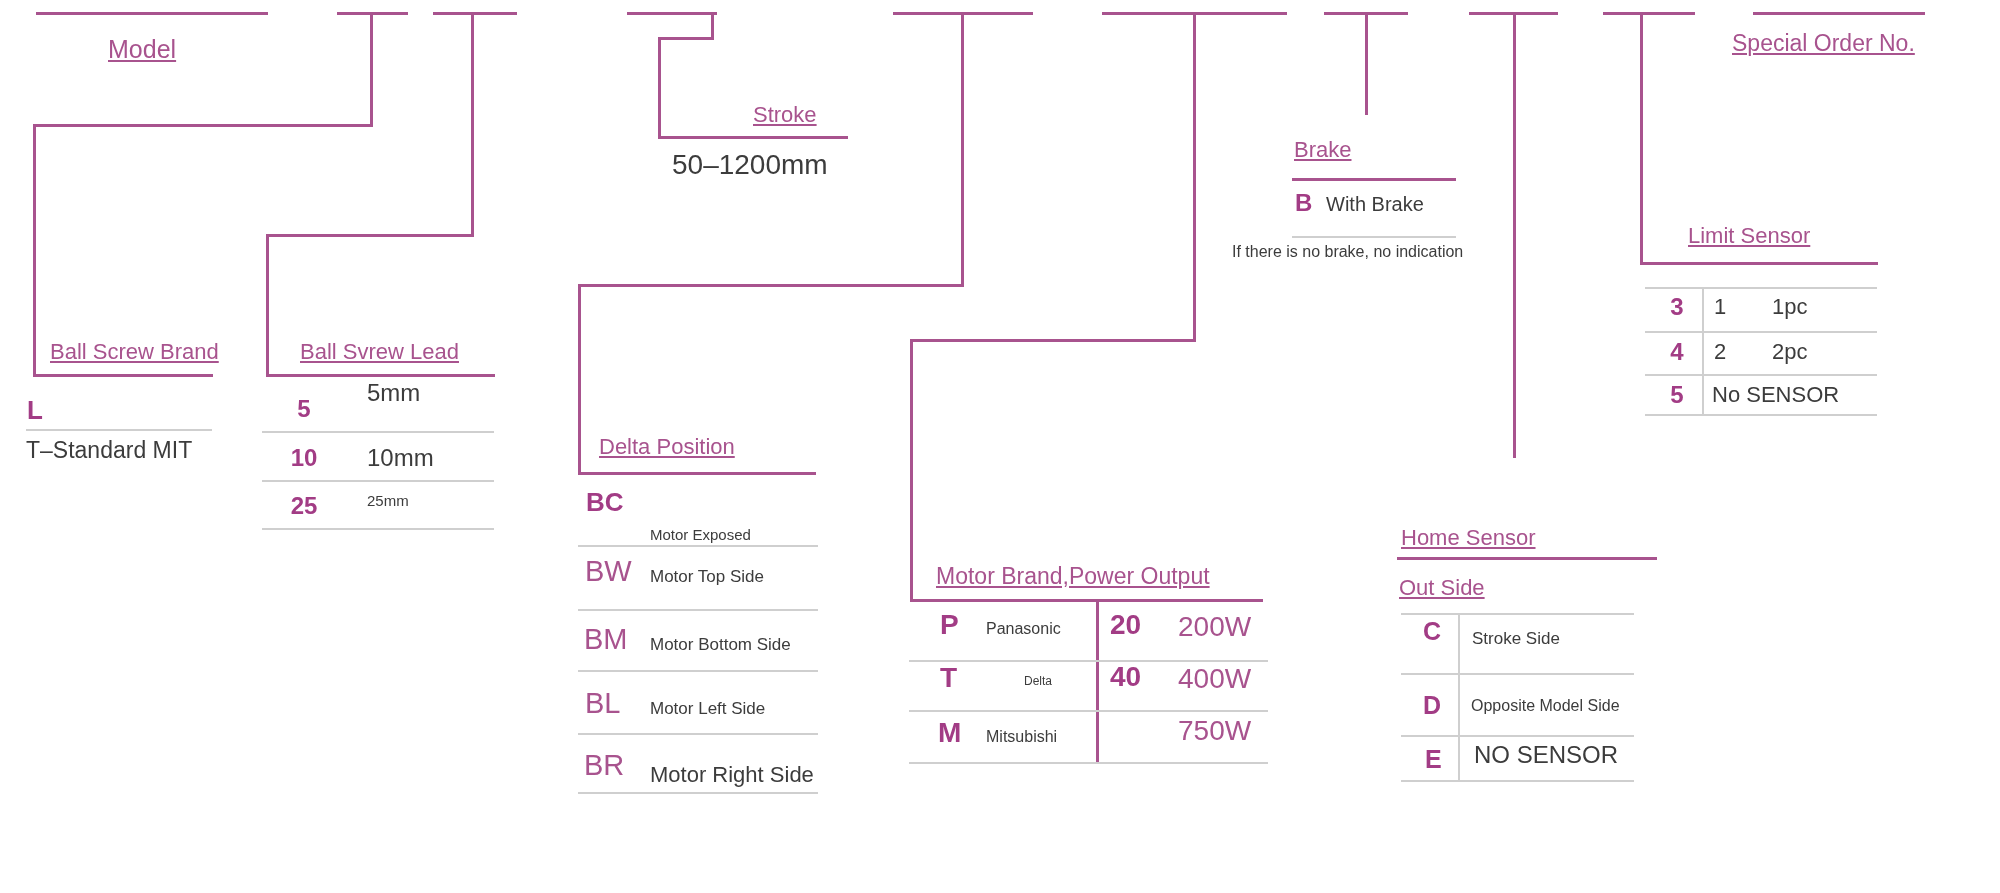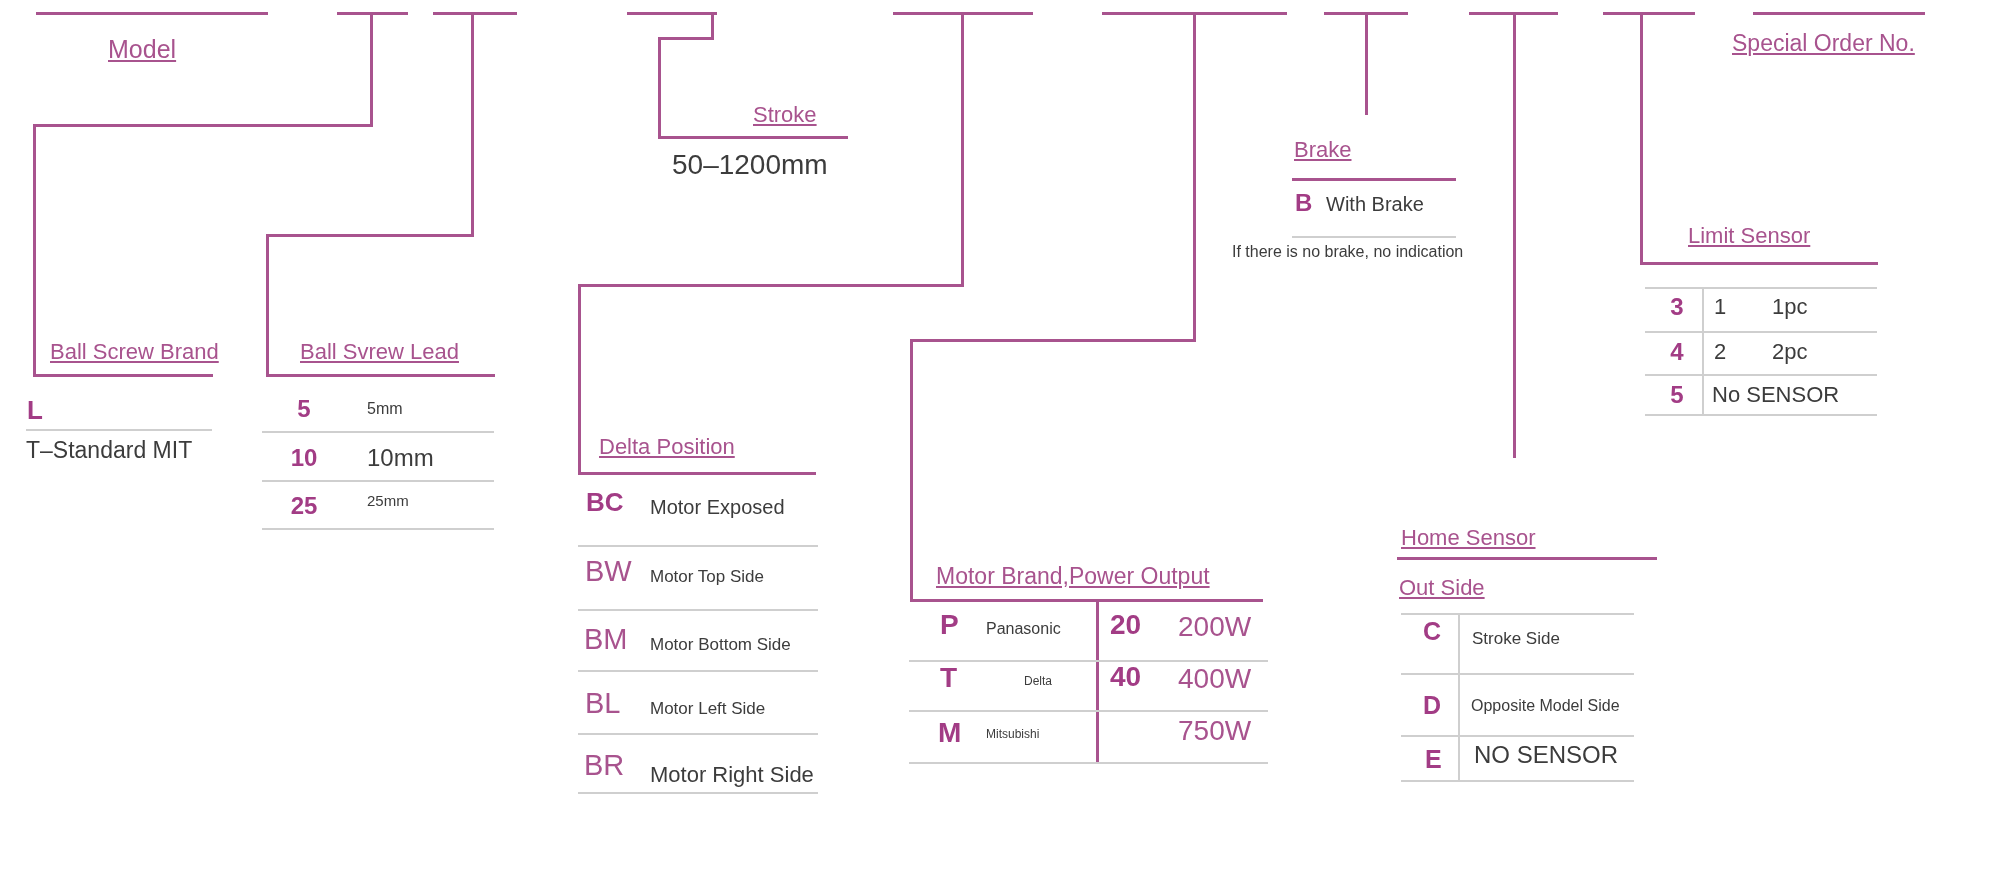--- a/index.html
+++ b/index.html
@@ -100,48 +100,48 @@
   <div class="gline" style="left:1458px;top:613px;width:2px;height:167px"></div>
 
   <div class="txt hdr" style="left:108px;top:36px;font-size:25px">Model</div>
 
   <div class="txt hdr" style="left:50px;top:340px">Ball Screw Brand</div>
   <div class="txt pinkb" style="left:27px;top:396px;font-size:26px">L</div>
   <div class="txt dark" style="left:26px;top:438px;font-size:23px">T–Standard MIT</div>
 
   <div class="txt hdr" style="left:300px;top:340px">Ball Svrew Lead</div>
   <div class="txt pinkb" style="left:283px;top:396px;width:42px;text-align:center;font-size:24px">5</div>
-  <div class="txt dark" style="left:367px;top:400px;font-size:16px">5mm</div>
+  <div class="txt dark" style="left:367px;top:380px;font-size:24px">5mm</div>
   <div class="txt pinkb" style="left:283px;top:445px;width:42px;text-align:center;font-size:24px">10</div>
   <div class="txt dark" style="left:367px;top:445px;font-size:24px">10mm</div>
   <div class="txt pinkb" style="left:283px;top:493px;width:42px;text-align:center;font-size:24px">25</div>
   <div class="txt dark" style="left:367px;top:493px;font-size:15px">25mm</div>
 
   <div class="txt hdr" style="left:753px;top:103px">Stroke</div>
   <div class="txt dark" style="left:672px;top:150px;font-size:28px">50–1200mm</div>
 
   <div class="txt hdr" style="left:599px;top:435px">Delta Position</div>
   <div class="txt pinkb" style="left:586px;top:488px;font-size:26px">BC</div>
-  <div class="txt dark" style="left:650px;top:496px;font-size:20px">Motor Exposed</div>
+  <div class="txt dark" style="left:650px;top:527px;font-size:15px">Motor Exposed</div>
   <div class="txt pink" style="left:585px;top:556px;font-size:29px">BW</div>
   <div class="txt dark" style="left:650px;top:568px;font-size:17px">Motor Top Side</div>
   <div class="txt pink" style="left:584px;top:624px;font-size:29px">BM</div>
   <div class="txt dark" style="left:650px;top:636px;font-size:17px">Motor Bottom Side</div>
   <div class="txt pink" style="left:585px;top:688px;font-size:29px">BL</div>
   <div class="txt dark" style="left:650px;top:700px;font-size:17px">Motor Left Side</div>
   <div class="txt pink" style="left:584px;top:750px;font-size:29px">BR</div>
   <div class="txt dark" style="left:650px;top:763px;font-size:22px">Motor Right Side</div>
 
   <div class="txt hdr" style="left:936px;top:564px;font-size:23px">Motor Brand,Power Output</div>
   <div class="txt pinkb" style="left:940px;top:610px;font-size:28px">P</div>
   <div class="txt dark" style="left:986px;top:620px;font-size:16px">Panasonic</div>
   <div class="txt pinkb" style="left:940px;top:663px;font-size:28px">T</div>
   <div class="txt dark" style="left:1024px;top:675px;font-size:12px">Delta</div>
   <div class="txt pinkb" style="left:938px;top:718px;font-size:28px">M</div>
-  <div class="txt dark" style="left:986px;top:728px;font-size:12px">Mitsubishi</div>
+  <div class="txt dark" style="left:986px;top:728px;font-size:16px">Mitsubishi</div>
   <div class="txt pinkb" style="left:1110px;top:610px;font-size:28px">20</div>
   <div class="txt pink" style="left:1178px;top:612px;font-size:28px">200W</div>
   <div class="txt pinkb" style="left:1110px;top:662px;font-size:28px">40</div>
   <div class="txt pink" style="left:1178px;top:664px;font-size:28px">400W</div>
   <div class="txt pink" style="left:1178px;top:716px;font-size:28px">750W</div>
 
   <div class="txt hdr" style="left:1294px;top:138px">Brake</div>
   <div class="txt pinkb" style="left:1295px;top:190px;font-size:24px">B</div>
   <div class="txt dark" style="left:1326px;top:193px;font-size:20px">With Brake</div>
   <div class="txt dark" style="left:1232px;top:243px;font-size:16px">If there is no brake, no indication</div>

